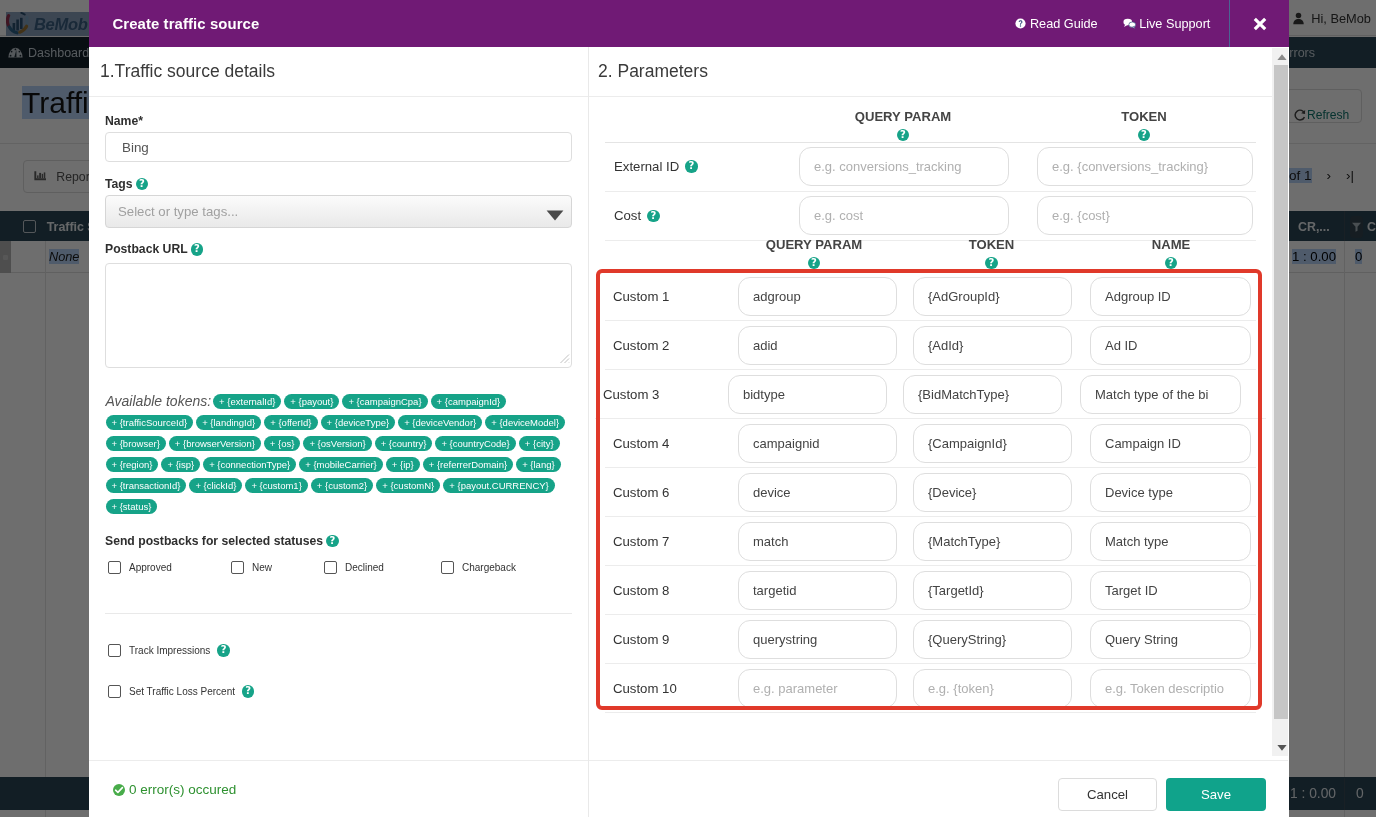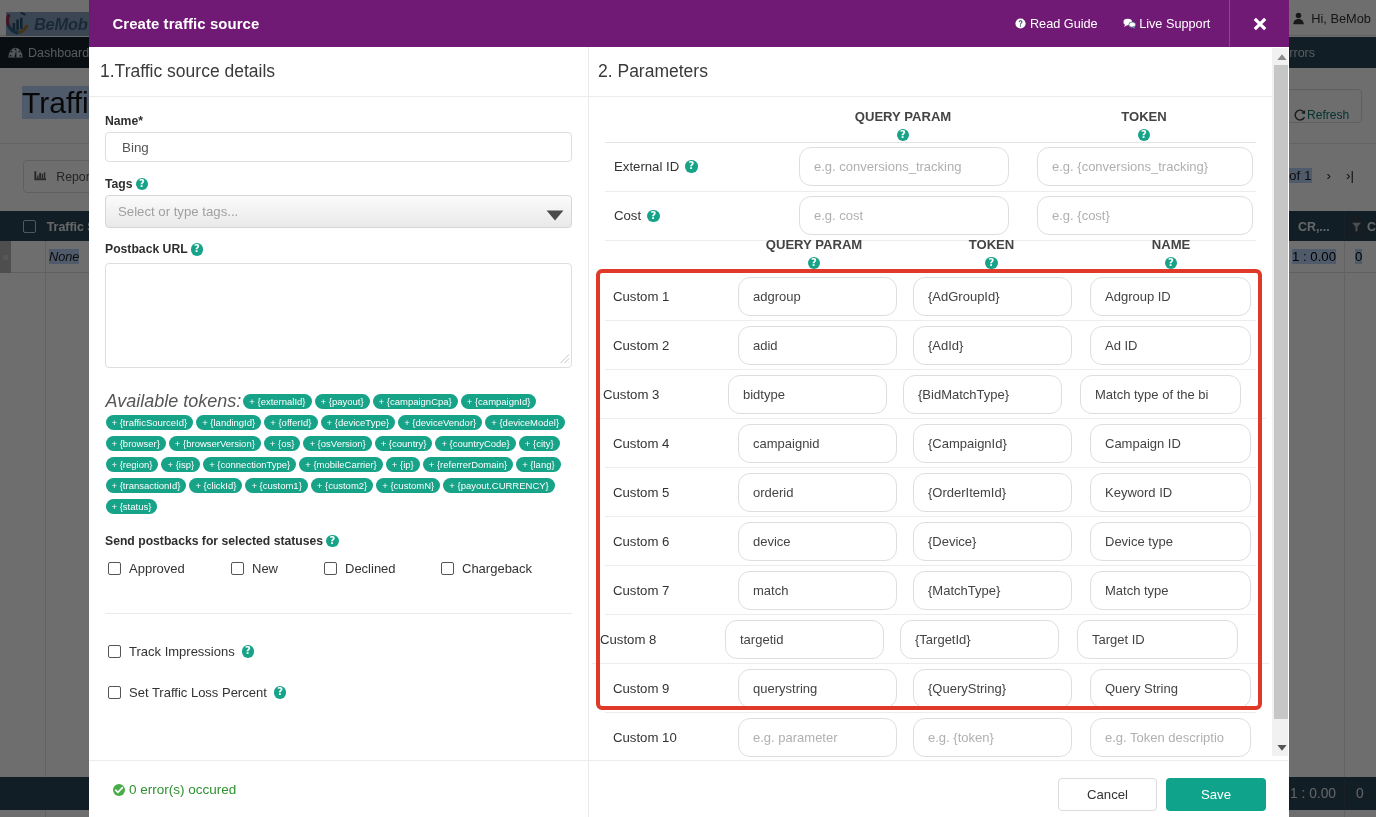--- a/index.html
+++ b/index.html
@@ -53,25 +53,25 @@
   .fld-label { font-size:12.2px; font-weight:bold; color:#2f2f2f; display:flex; align-items:center; gap:3px; }
   .inp { width:100%; height:30px; border:1px solid #dedede; border-radius:4px; font-size:13.4px; color:#555; padding:0 16px; font-family:inherit; background:#fff; }
   .inp::placeholder { color:#aaa; }
 
   .qmark { display:inline-block; width:12.5px; height:12.5px; border-radius:50%; background:#16a388; color:#fff; font-size:10px; font-weight:bold; line-height:12.8px; text-align:center; font-family:"DejaVu Sans", sans-serif; }
 
   #left-form { position:absolute; left:0; top:0; width:500px; height:713px; }
   .lf { position:absolute; }
 
   .tok { display:inline-block; background:#16a388; color:#fff; font-size:9.5px; border-radius:8px; padding:2px 6px 2px 6px; margin:0 3px 6px 0; line-height:11px; white-space:nowrap; font-family:"Liberation Sans", sans-serif; vertical-align:top; }
-  #tok-label { font-size:18px; font-style:italic; color:#555; display:inline-block; margin-right:2px; vertical-align:top; line-height:15px;}
+  #tok-label { font-size:14px; font-style:italic; color:#555; display:inline-block; margin-right:2px; vertical-align:top; line-height:15px;}
 
   .cbrow { display:flex; align-items:center; }
   .cb { width:13px; height:13px; border:1.3px solid #555; border-radius:2px; background:#fff; display:inline-block; }
-  .cb-lab { font-size:13px; color:#333; margin-left:8px;text-align:center; }
+  .cb-lab { font-size:10px; color:#333; margin-left:8px;text-align:center; }
 
   .hr { height:1px; background:#e9e9e9; }
 
   #left-footer { position:absolute; left:0; top:713px; width:500px; height:57px; border-top:1px solid #ececec; }
   #err-status { position:absolute; left:24px; top:21px; display:flex; align-items:center; gap:4px; font-size:13.5px; color:#2e9130; }
   .ok-circ { width:12px; height:12px; border-radius:50%; background:#48ac4a; display:inline-flex; align-items:center; justify-content:center; }
 
   #right-footer { position:absolute; left:0; top:713px; width:699px; height:56px; border-top:1px solid #ececec; }
   .btn { position:absolute; height:33px; border-radius:4px; font-size:13.2px; display:flex; align-items:center; justify-content:center; top:17px; }
   #btn-cancel { left:469px; width:99px; border:1px solid #dcdcdc; background:#fff; color:#333; }
@@ -413,44 +413,36 @@
             </div>
             <div class="prow" style="height: 49px; border-bottom: 1px solid rgb(236, 236, 236); margin: 0px 16px; padding-left: 0px;">
               <div style="width:133px;padding-left:8px" class="plabel">Custom 4</div>
               <input class="pinp" style="width: 159px;" value="campaignid">
               <div style="width:16px"></div>
               <input class="pinp" style="width: 159px;" value="{CampaignId}">
               <div style="width:18px"></div>
               <input class="pinp" style="width: 161px;" value="Campaign ID">
             </div>
             <div class="prow" style="height: 49px; border-bottom: 1px solid rgb(236, 236, 236); margin: 0px 16px; padding-left: 0px;">
-              <div style="width:133px;padding-left:8px" class="plabel">Custom 5</div>
-              <input class="pinp" style="width: 159px;" value="orderid">
-              <div style="width:16px"></div>
-              <input class="pinp" style="width: 159px;" value="{OrderItemId}">
-              <div style="width:18px"></div>
-              <input class="pinp" style="width: 161px;" value="Keyword ID">
-            </div>
-            <div class="prow" style="height: 49px; border-bottom: 1px solid rgb(236, 236, 236); margin: 0px 16px; padding-left: 0px;">
               <div style="width:133px;padding-left:8px" class="plabel">Custom 6</div>
               <input class="pinp" style="width: 159px;" value="device">
               <div style="width:16px"></div>
               <input class="pinp" style="width: 159px;" value="{Device}">
               <div style="width:18px"></div>
               <input class="pinp" style="width: 161px;" value="Device type">
             </div>
             <div class="prow" style="height: 49px; border-bottom: 1px solid rgb(236, 236, 236); margin: 0px 16px; padding-left: 0px;">
               <div style="width:133px;padding-left:8px" class="plabel">Custom 7</div>
               <input class="pinp" style="width: 159px;" value="match">
               <div style="width:16px"></div>
               <input class="pinp" style="width: 159px;" value="{MatchType}">
               <div style="width:18px"></div>
               <input class="pinp" style="width: 161px;" value="Match type">
             </div>
-            <div class="prow" style="height: 49px; border-bottom: 1px solid rgb(236, 236, 236); margin: 0px 3px; padding-left: 0px;">
+            <div class="prow" style="height: 49px; border-bottom: 1px solid rgb(236, 236, 236); margin: 0px 16px; padding-left: 0px;">
               <div style="width:133px;padding-left:8px" class="plabel">Custom 8</div>
               <input class="pinp" style="width: 159px;" value="targetid">
               <div style="width:16px"></div>
               <input class="pinp" style="width: 159px;" value="{TargetId}">
               <div style="width:18px"></div>
               <input class="pinp" style="width: 161px;" value="Target ID">
             </div>
             <div class="prow" style="height: 49px; border-bottom: 1px solid rgb(236, 236, 236); margin: 0px 16px; padding-left: 0px;">
               <div style="width:133px;padding-left:8px" class="plabel">Custom 9</div>
               <input class="pinp" style="width: 159px;" value="querystring">

